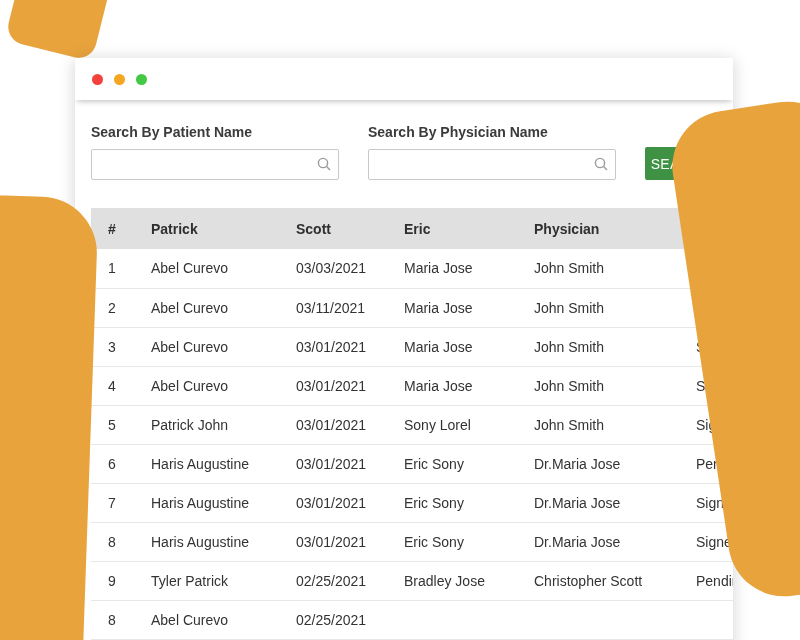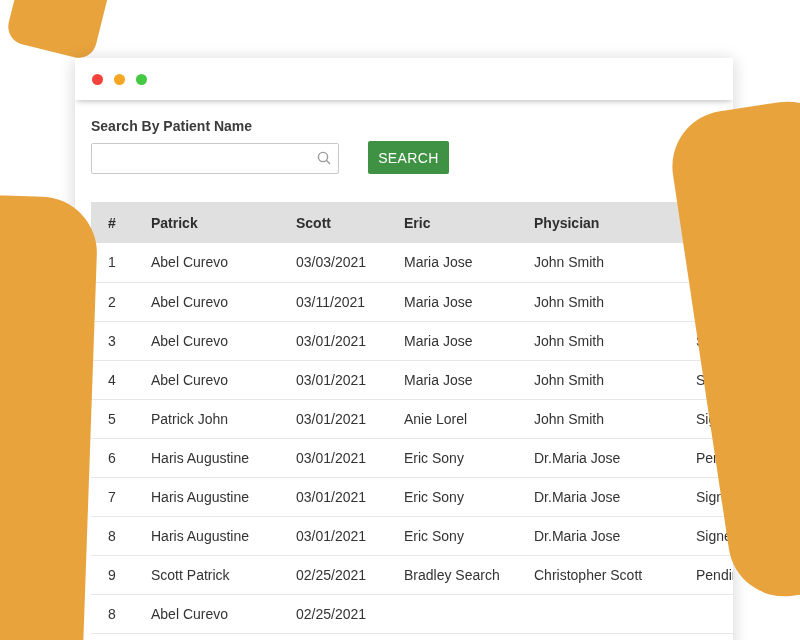--- a/index.html
+++ b/index.html
@@ -37,21 +37,21 @@
     height:42px; display:flex; align-items:center; padding-left:17px;
     background:#ffffff; position:relative;
     box-shadow:0 3px 6px -2px rgba(0,0,0,0.28);
   }
   .dot { width:11px; height:11px; border-radius:50%; margin-right:11px; border:none; cursor:pointer; }
   .dot-close    { background:#F2423B; }
   .dot-minimize { background:#F5A623; }
   .dot-maximize { background:#43C943; }
 
   
-  .form-area { padding:18px 16px 0 16px; }
+  .form-area { padding:24px 16px 0 16px; }
   .form-row { display:flex; align-items:flex-end; }
   .field { width:248px; margin-right:29px; }
   .field label {
     display:block; font-size:14px; font-weight:bold; color:#3b3b3b;
     margin-bottom:9px;
   }
   .input-wrap { position:relative; }
   .input-wrap input {
     width:248px; height:31px; border:1px solid #c9c9c9; border-radius:2px;
     padding:0 28px 0 8px; font-size:14px; color:#333;
@@ -102,20 +102,30 @@
         <label>Search By Patient Name</label>
         <span class="input-wrap">
           <input type="text" value="" style="">
           <svg class="search-glyph" viewBox="0 0 14 14" fill="none" stroke="#9a9a9a" stroke-width="1.4">
             <circle cx="6" cy="6" r="4.6"></circle>
             <line x1="9.6" y1="9.6" x2="13" y2="13"></line>
           </svg>
         </span>
       </div>
 
+      <div class="field">
+        <label>Search By Physician Name</label>
+        <span class="input-wrap">
+          <input type="text" value="" style="">
+          <svg class="search-glyph" viewBox="0 0 14 14" fill="none" stroke="#9a9a9a" stroke-width="1.4">
+            <circle cx="6" cy="6" r="4.6"></circle>
+            <line x1="9.6" y1="9.6" x2="13" y2="13"></line>
+          </svg>
+        </span>
+      </div>
 
       <button class="btn-search">SEARCH</button>
     </div>
 
     <table class="report">
       <colgroup>
         <col style="width:43px">
           <col style="width:145px">
           <col style="width:108px">
         <col style="width:130px">
@@ -162,21 +172,21 @@
           <td>Abel Curevo</td>
           <td>03/01/2021</td>
           <td>Maria Jose</td>
           <td>John Smith</td>
           <td>Signed By</td>
         </tr>
         <tr>
           <td>5</td>
           <td>Patrick John</td>
           <td>03/01/2021</td>
-          <td>Anie Lorel</td>
+          <td>Sony Lorel</td>
           <td>John Smith</td>
           <td>Signed By</td>
         </tr>
         <tr>
           <td>6</td>
           <td>Haris Augustine</td>
           <td>03/01/2021</td>
           <td>Eric Sony</td>
           <td>Dr.Maria Jose</td>
           <td>Pending</td>
@@ -192,23 +202,23 @@
         <tr>
           <td>8</td>
           <td>Haris Augustine</td>
           <td>03/01/2021</td>
           <td>Eric Sony</td>
           <td>Dr.Maria Jose</td>
           <td>Signed By</td>
         </tr>
         <tr>
           <td>9</td>
-          <td>Scott Patrick</td>
+          <td>Tyler Patrick</td>
           <td>02/25/2021</td>
-          <td>Bradley Search</td>
+          <td>Bradley Jose</td>
           <td>Christopher Scott</td>
           <td>Pending</td>
         </tr>
         <tr>
           <td>8</td>
           <td>Abel Curevo</td>
           <td>02/25/2021</td>
           <td></td>
           <td></td>
           <td></td>

